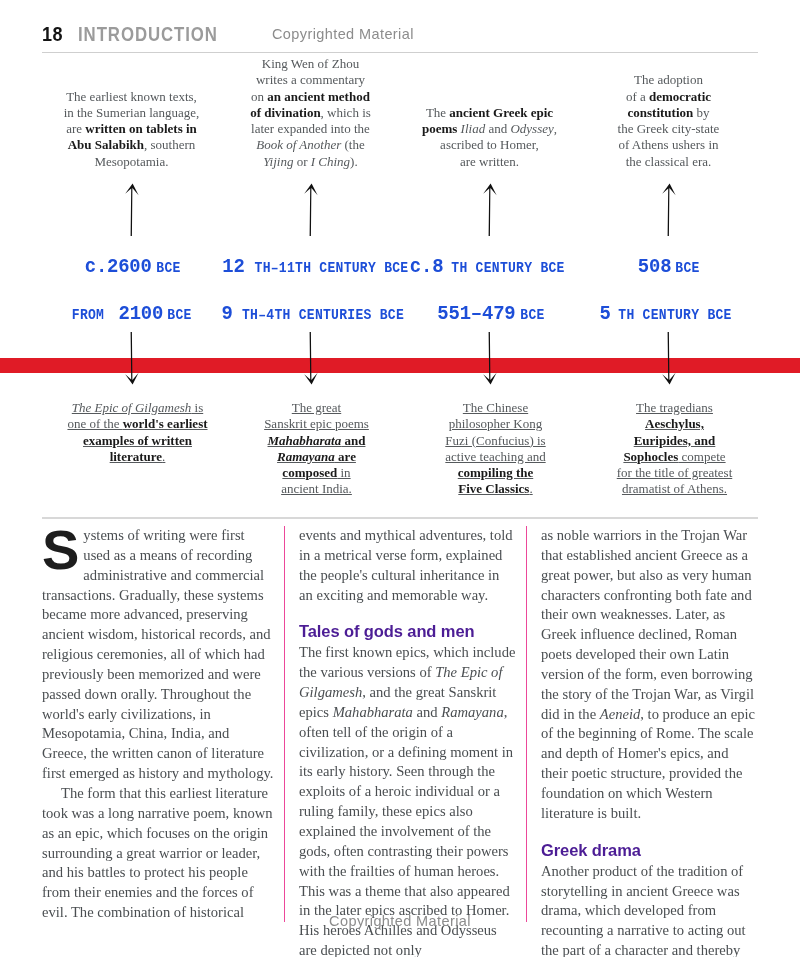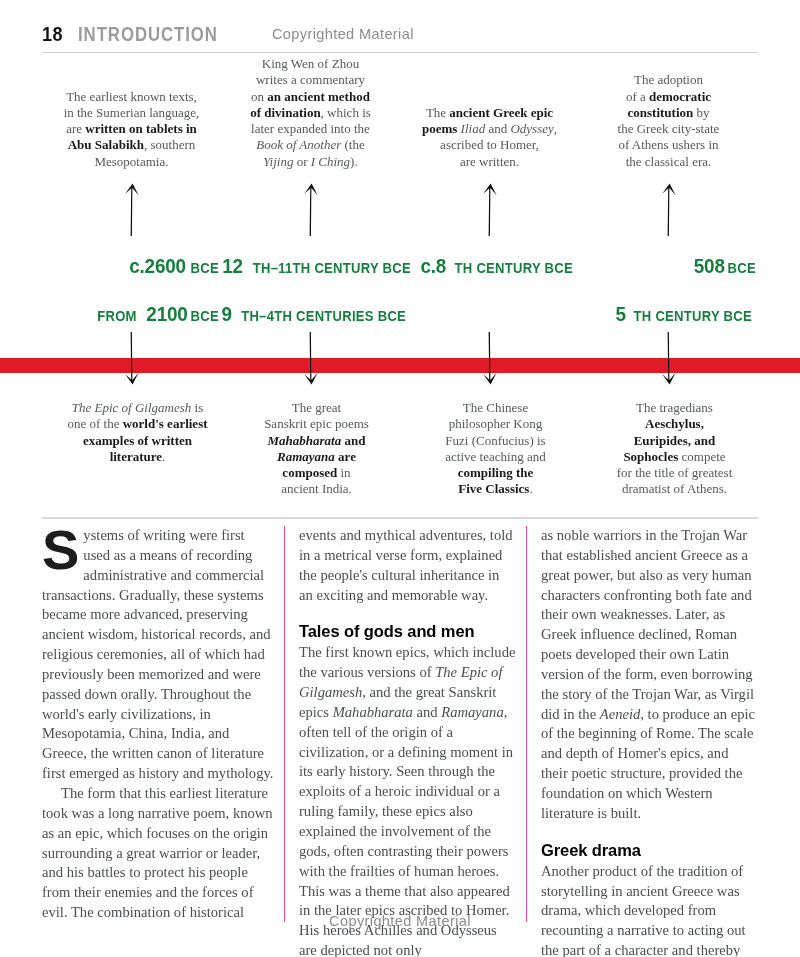--- a/index.html
+++ b/index.html
@@ -120,24 +120,24 @@
   .tl-row-top .arrow { bottom: 52px; }
   .tl-row-bot .arrow { top: 30px; }
 
   .arrow svg { display: block; }
 
   
   .tl-date {
     position: absolute;
     left: 0;
     right: 0;
-    text-align: right;
-    font-family: Liberation Sans, sans-serif;
-    font-weight: bold;
-    color: #15803d;
+    text-align: center;
+    font-family: Liberation Mono, monospace;
+    font-weight: bold;
+    color: #1d4ed8;
     white-space: nowrap;
   }
   .tl-row-top .tl-date { bottom: 10px; }
   .tl-row-bot .tl-date { top: 0px; }
 
   .tl-date .big {
     font-size: 21px;
     letter-spacing: -0.2px;
     display: inline-block;
     transform: scaleX(0.9);
@@ -150,20 +150,21 @@
     transform: scaleX(0.9);
     transform-origin: center;
   }
 
   
   .tl-row-bot .tl-text {
     position: absolute;
     top: 98px;
     left: 16px;
     right: 4px;
+    text-decoration: underline;
   }
 
   
   .red-bar {
     position: absolute;
     left: 0;
     top: 288px;
     width: 800px;
     height: 15px;
     background: #e01b26;
@@ -220,21 +221,21 @@
     line-height: 44px;
     color: #1d1d1d;
     margin: 2px 4px 0 0;
   }
 
   .subhead {
     font-family: "Liberation Sans", sans-serif;
     font-weight: bold;
     font-size: 16.5px;
     line-height: 20px;
-    color: #000000;
+    color: #4c1d95;
     margin: 16px 0 2px 0;
     letter-spacing: -0.1px;
   }
 
   
   .copyright-bottom {
     position: absolute;
     left: 0;
     top: 913px;
     width: 800px;
@@ -334,20 +335,23 @@
       </div>
       <div class="arrow">
         <svg viewBox="0 0 26 56" width="26" height="56" aria-hidden="true">
           <path d="M12.9 0 L13.4 48 L19.6 40.8 L13.6 52.6 L6.2 42.2 L12.2 47.4 L11.6 0 Z" fill="#111111"></path>
         </svg>
       </div>
       <div class="tl-text">The great<br>Sanskrit epic poems<br><b><i>Mahabharata</i> and<br><i>Ramayana</i> are<br>composed</b> in<br>ancient India.</div>
     </div>
 
     <div class="tl-cell">
+      <div class="tl-date">
+        <span class="big">551–479</span><span class="sm">BCE</span>
+      </div>
       <div class="arrow">
         <svg viewBox="0 0 26 56" width="26" height="56" aria-hidden="true">
           <path d="M12.9 0 L13.4 48 L19.6 40.8 L13.6 52.6 L6.2 42.2 L12.2 47.4 L11.6 0 Z" fill="#111111"></path>
         </svg>
       </div>
       <div class="tl-text">The Chinese<br>philosopher Kong<br>Fuzi (Confucius) is<br>active teaching and<br><b>compiling the<br>Five Classics</b>.</div>
     </div>
 
     <div class="tl-cell">
       <div class="tl-date">

